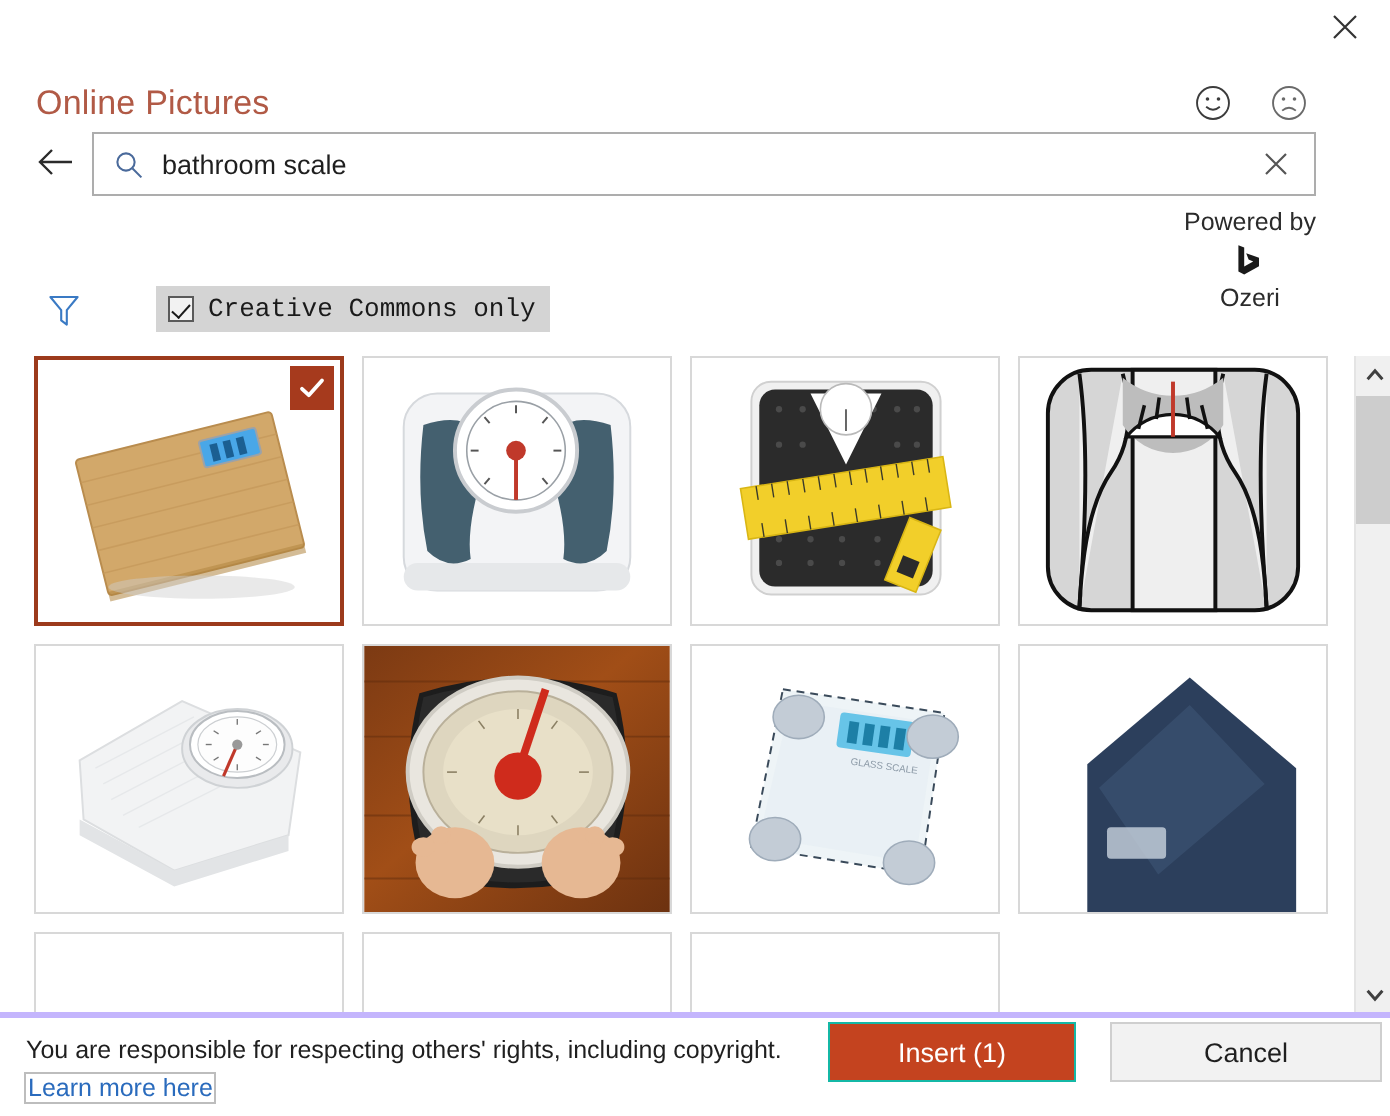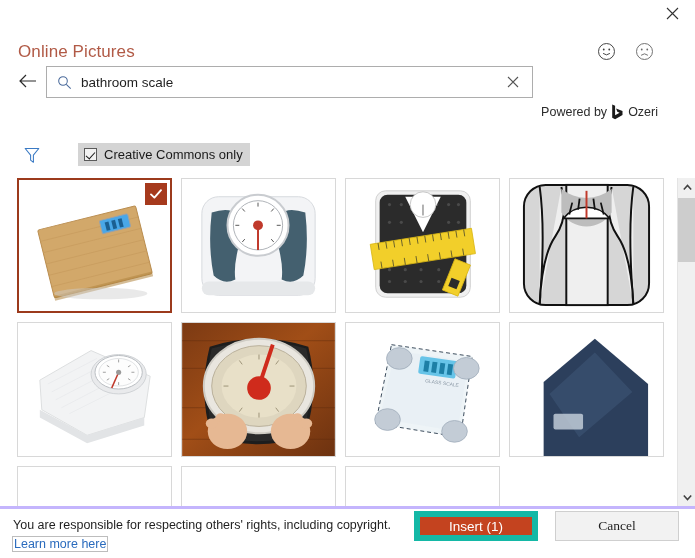--- a/index.html
+++ b/index.html
@@ -71,21 +71,21 @@
   .back-arrow {
     position: absolute;
     left: 16px; top: 3px;
     width: 24px; height: 24px;
     display: flex; align-items: center; justify-content: center;
     cursor: pointer;
   }
   .search-box {
     position: absolute;
     left: 46px; top: 0;
-    width: 487px; height: 32px;
+    width: 612px; height: 32px;
     border: 1px solid #adadad;
     background: #fff;
     display: flex;
     align-items: center;
   }
   .search-icon-wrap {
     width: 34px;
     display: flex; align-items: center; justify-content: center;
     flex: 0 0 auto;
   }
@@ -110,20 +110,21 @@
   
   .powered-by {
     position: absolute;
     top: 104px; right: 37px;
     font-size: 12.5px;
     color: #2b2b2b;
     display: flex;
     align-items: center;
     gap: 4px;
     white-space: nowrap;
+    flex-direction: column;
   }
   .bing-logo { display: flex; align-items: center; }
 
   
   .filter-row {
     position: absolute;
     top: 143px; left: 0; right: 0;
     height: 26px;
   }
   .filter-icon {
@@ -135,20 +136,21 @@
   }
   .cc-chip {
     position: absolute;
     left: 78px; top: 0;
     height: 23px;
     background: #d4d4d4;
     display: flex;
     align-items: center;
     padding: 0 7px 0 6px;
     cursor: pointer;
+    font-family: Liberation Mono, monospace;
   }
   .cc-checkbox {
     width: 13px; height: 13px;
     border: 1px solid #5a5a5a;
     background: #f2f2f2;
     position: relative;
     flex: 0 0 auto;
     margin-right: 7px;
   }
   .cc-checkbox::after {
@@ -270,30 +272,29 @@
     font-size: 13.5px;
     cursor: pointer;
     display: flex;
     align-items: center;
     justify-content: center;
   }
   .btn-insert {
     left: 414px; top: 511px;
     width: 124px;
     background: #c4431f;
-    border: 6px solid #14b8a6;
+    border: 1px solid #14b8a6;
     color: #ffffff;
   }
   .btn-cancel {
     left: 555px; top: 511px;
-    width: 124px;
+    width: 136px;
     background: #f2f2f2;
     border: 1px solid #cfcfcf;
     color: #1f1f1f;
-    font-family: Liberation Serif, serif;
   }
 
   
   .t-svg { width: 100%; height: 100%; display: block; }
 </style>
 </head>
 <body>
 
 <div class="titlebar">
   <div class="close-btn">

